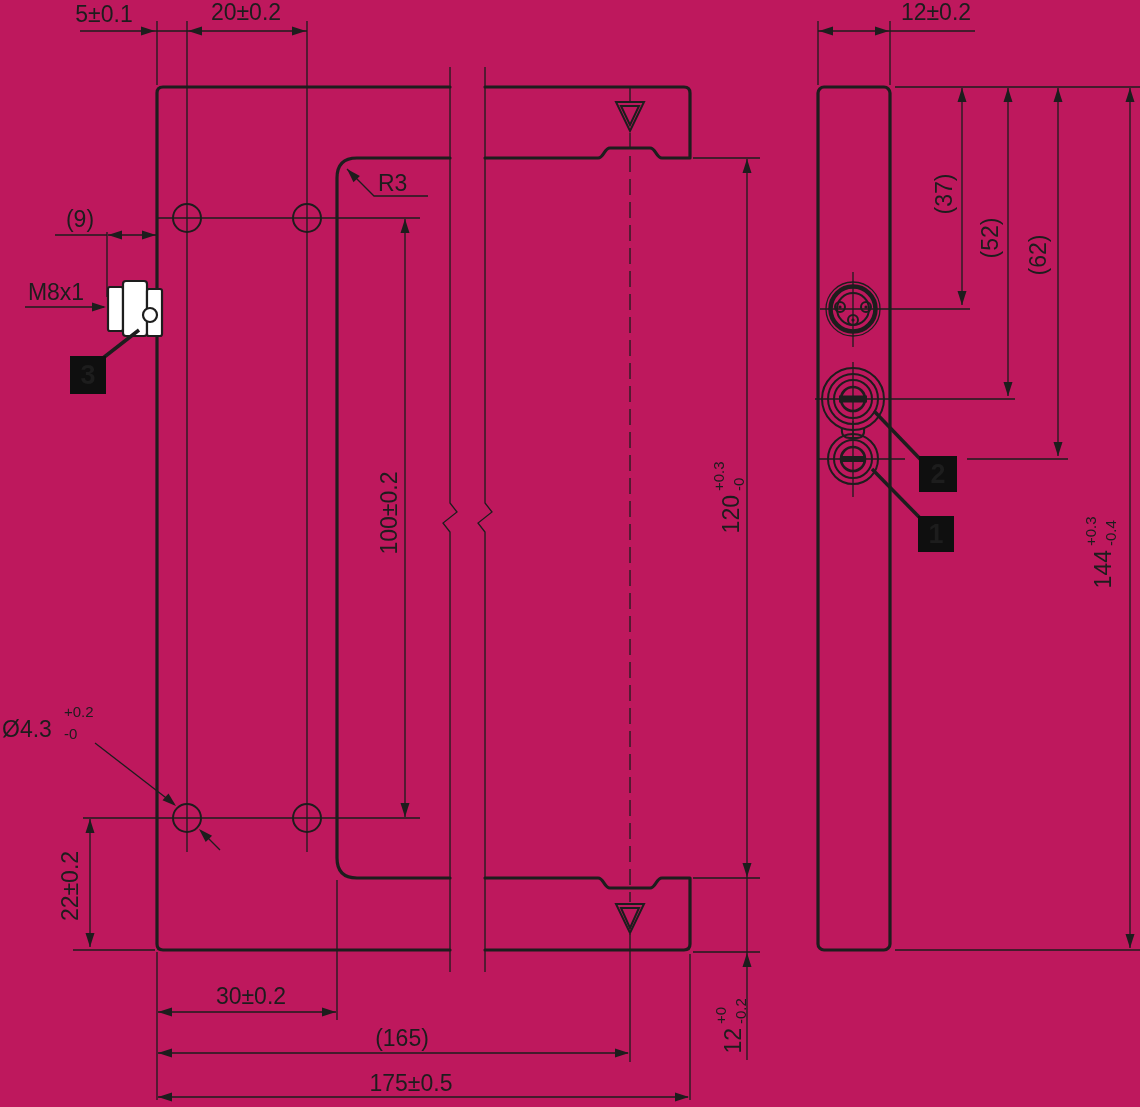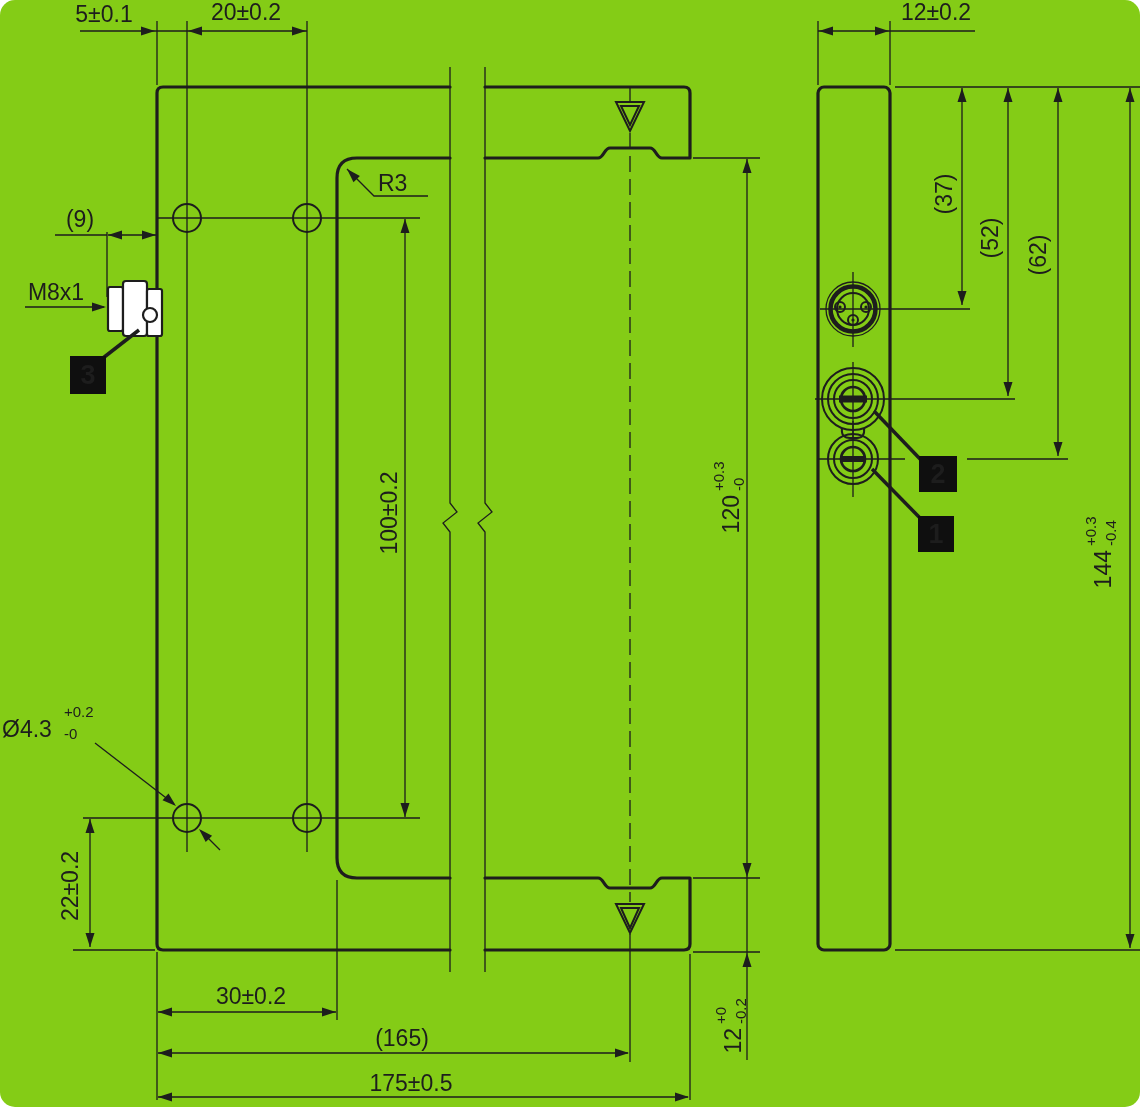--- a/index.html
+++ b/index.html
@@ -1,17 +1,17 @@
 <!DOCTYPE html>
 <html><head>
 <meta charset="utf-8">
 <style>
   html,body{margin:0;padding:0;background:#ffffff;}
-  .stage{position:relative;width:1140px;height:1107px;background:#84cc16;
-         font-family:"Liberation Sans", sans-serif;border-radius:15px;}
+  .stage{position:relative;width:1140px;height:1107px;background:#be185d;
+         font-family:"Liberation Sans", sans-serif;}
   svg{display:block;}
   .thick{stroke:#1d1d1d;stroke-width:3.2;fill:none;stroke-linejoin:round;stroke-linecap:round;}
   .med{stroke:#1d1d1d;stroke-width:2;fill:none;}
   .medf{stroke:#1d1d1d;stroke-width:2.2;fill:#ffffff;}
   .thin{stroke:#1d1d1d;stroke-width:1.3;fill:none;}
   .dash{stroke:#1d1d1d;stroke-width:1.3;fill:none;stroke-dasharray:16 7;}
   .leader{stroke:#1d1d1d;stroke-width:3.5;fill:none;}
   .arr{fill:#1d1d1d;stroke:none;}
   .dot{fill:#1d1d1d;stroke:none;}
   text{fill:#1d1d1d;font-family:"Liberation Sans", sans-serif;}

